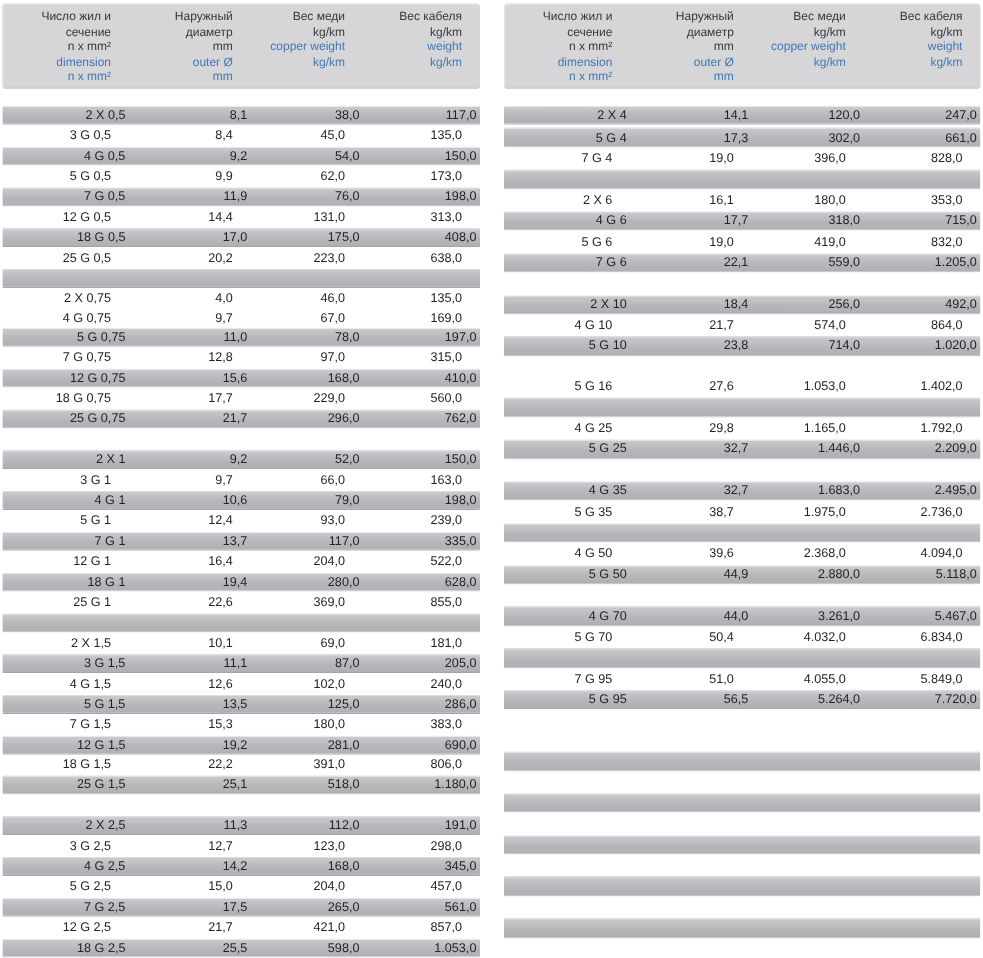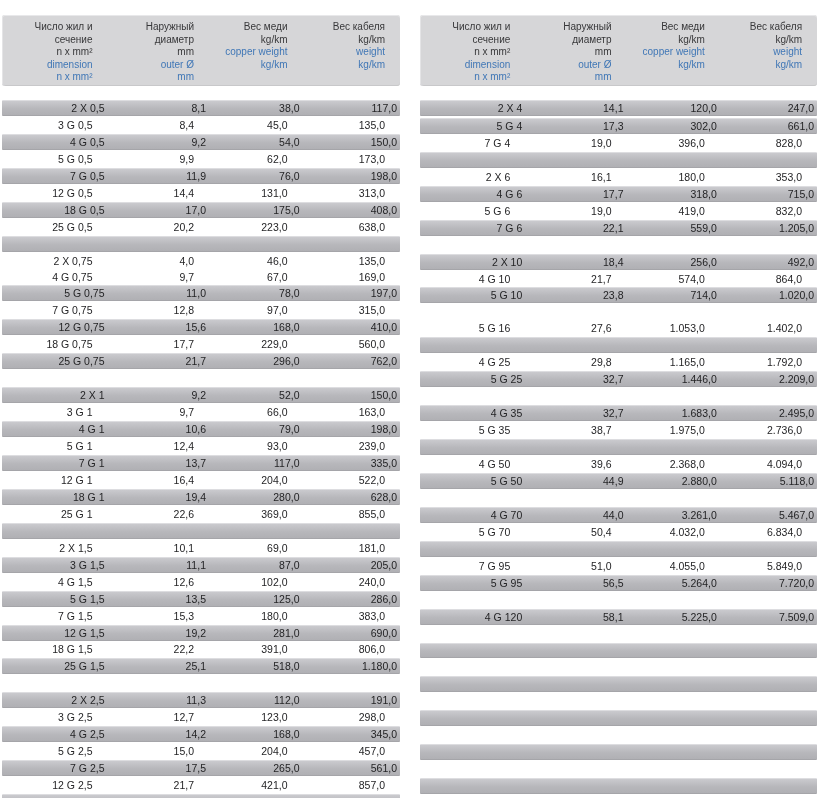--- a/index.html
+++ b/index.html
@@ -3,21 +3,21 @@
 <meta charset="utf-8">
 <style>
   html,body{margin:0;padding:0;background:#ffffff;}
   body{width:819px;height:798px;font-family:"Liberation Sans", sans-serif;overflow:hidden;}
   .page{position:relative;width:819px;height:798px;background:#ffffff;}
   .cable-table{position:absolute;top:3px;width:398px;}
   #table-left{left:2px;}
   #table-right{left:420px;width:397px;}
   .thead{height:71px;background:#d6d6d8;border-radius:3px;display:flex;align-items:flex-start;
          padding-top:6px;box-sizing:border-box;
-         box-shadow:inset 0 1px 0 #e8e8ea, inset 1px 0 0 #e4e4e6, inset 0 -1px 0 #c8c8ca;margin-top:12px;}
+         box-shadow:inset 0 1px 0 #e8e8ea, inset 1px 0 0 #e4e4e6, inset 0 -1px 0 #c8c8ca;}
   .hcol{text-align:right;font-size:10px;line-height:12.6px;color:#38383a;box-sizing:border-box;}
   .hcol .ru{color:#38383a;}
   .hcol .en{color:#4077b6;}
   .c1{width:23.5%;}
   .c2{width:25.5%;}
   .c3{width:23.5%;}
   .c4{width:24.5%;}
   .cell,.hcol{padding-right:3px;}
   .tbody{margin-top:14px;height:710px;display:flex;flex-direction:column;gap:2px;}
   .row{flex:1 1 0;display:flex;align-items:center;box-sizing:border-box;border-radius:1px;}
@@ -452,26 +452,20 @@
           <span class="cell c3">4.055,0</span>
           <span class="cell c4">5.849,0</span>
         </div>
         <div class="row gray">
           <span class="cell c1">5 G 95</span>
           <span class="cell c2">56,5</span>
           <span class="cell c3">5.264,0</span>
           <span class="cell c4">7.720,0</span>
         </div>
         <div class="row white"></div>
-        <div class="row gray">
-          <span class="cell c1">4 G 120</span>
-          <span class="cell c2">58,1</span>
-          <span class="cell c3">5.225,0</span>
-          <span class="cell c4">7.509,0</span>
-        </div>
         <div class="row white"></div>
         <div class="row gray"></div>
         <div class="row white"></div>
         <div class="row gray"></div>
         <div class="row white"></div>
         <div class="row gray"></div>
         <div class="row white"></div>
         <div class="row gray"></div>
         <div class="row white"></div>
         <div class="row gray"></div>

